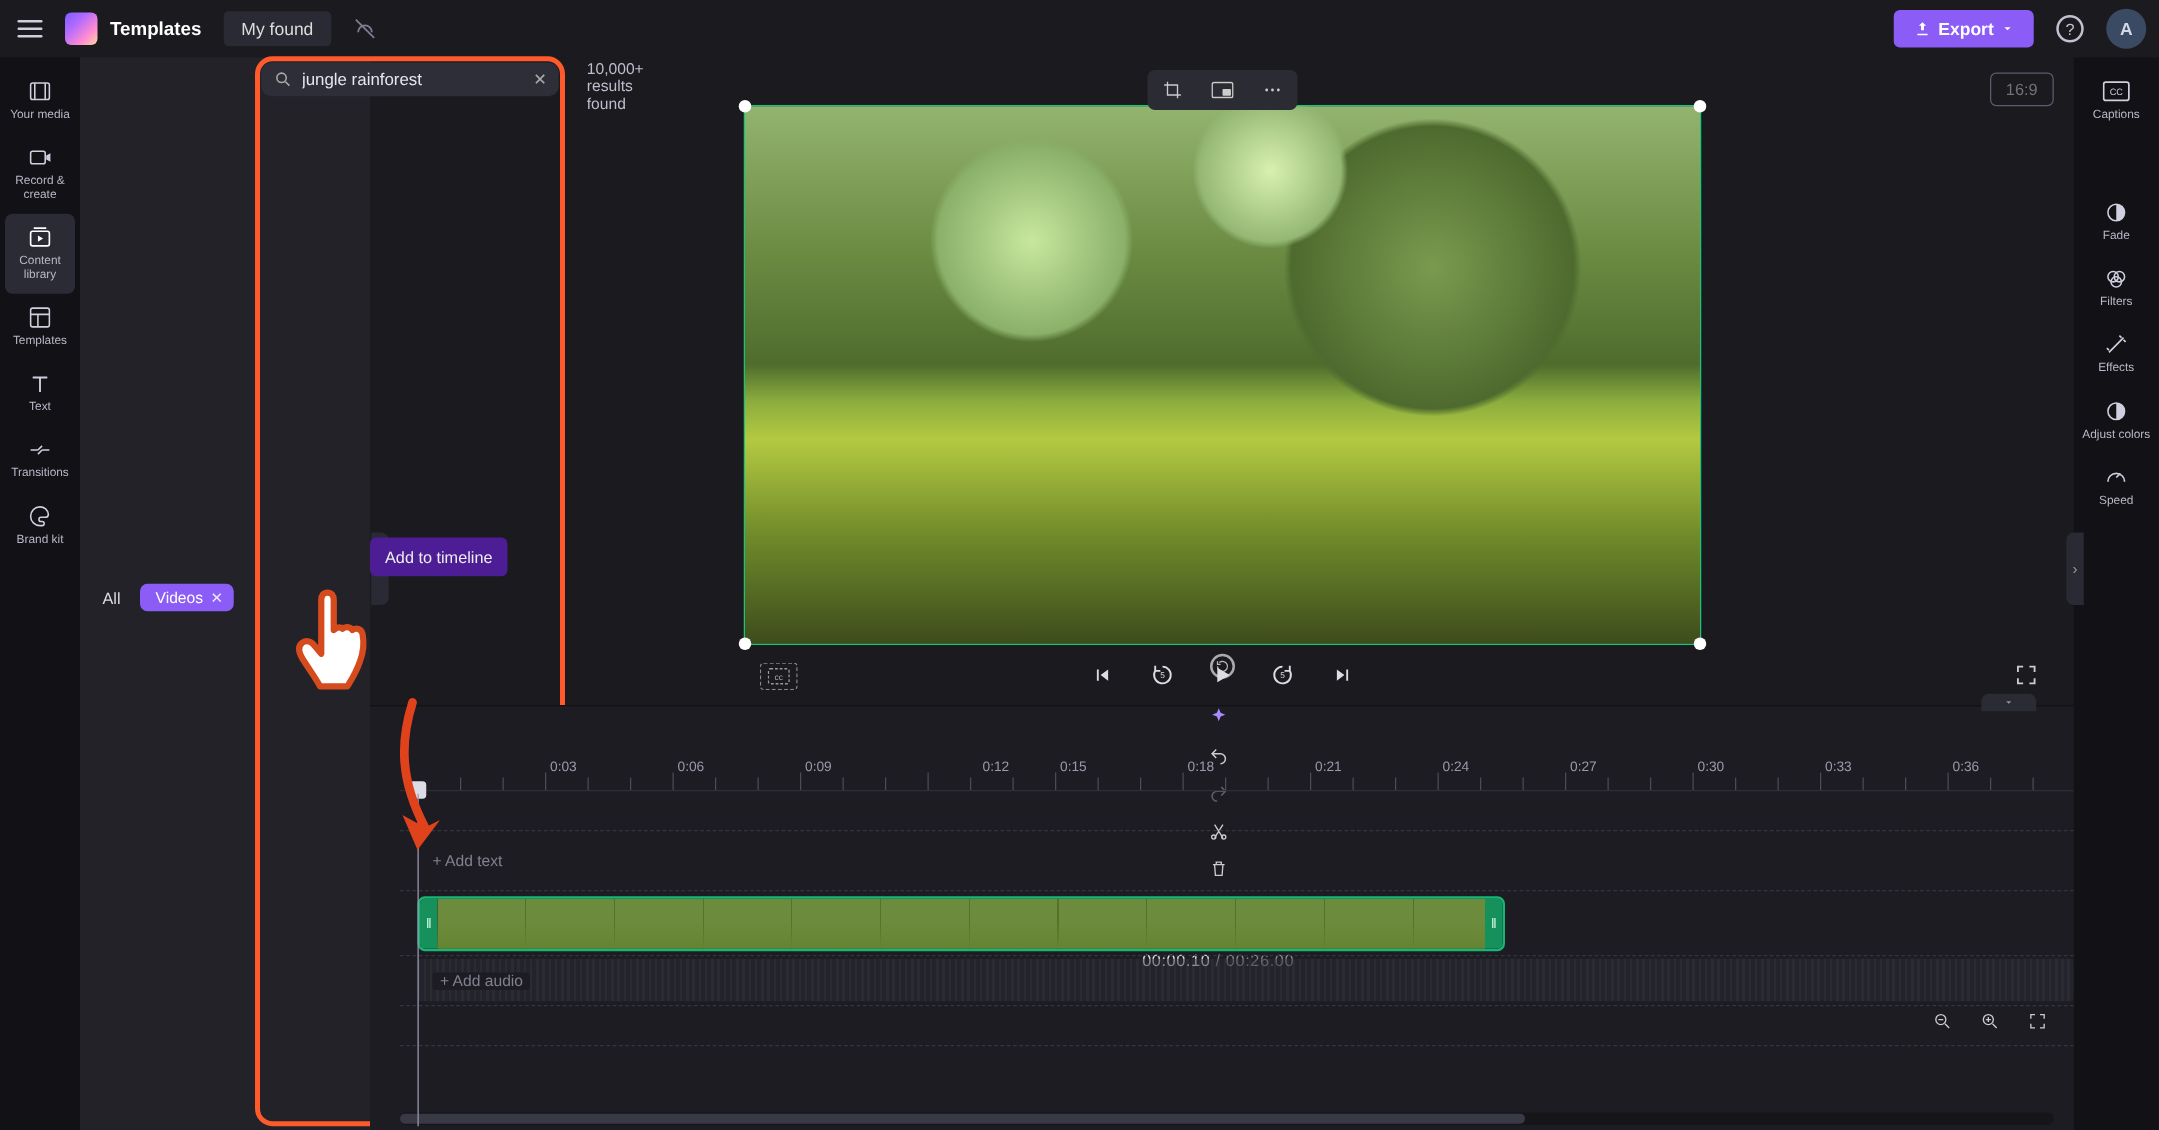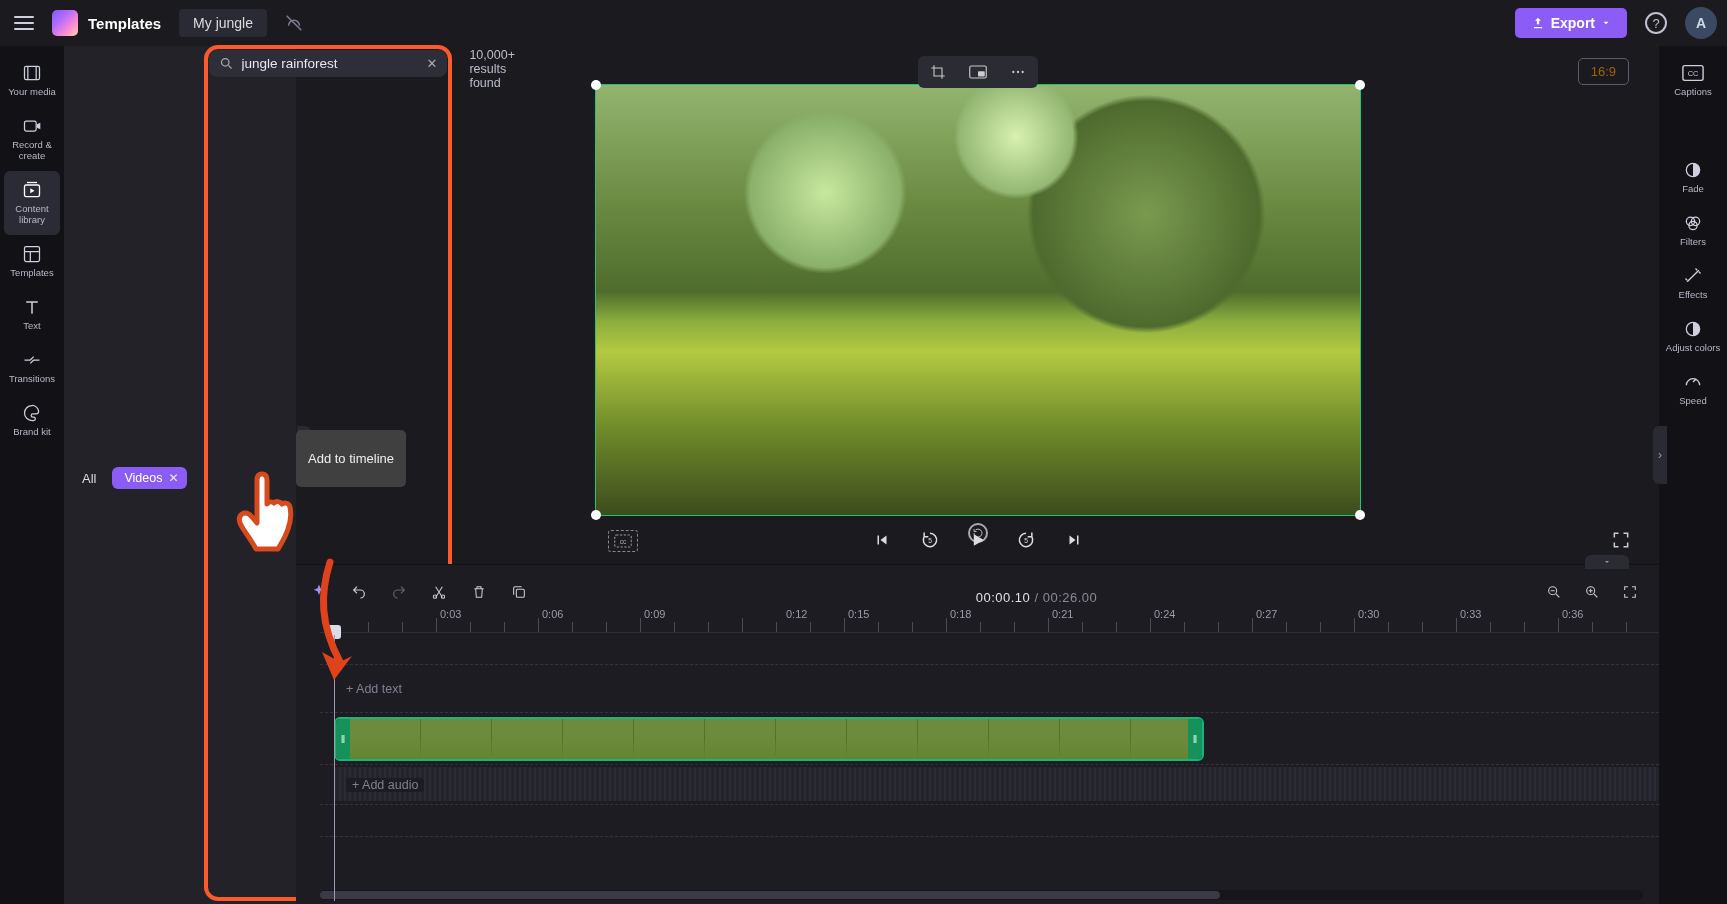--- a/index.html
+++ b/index.html
@@ -33,30 +33,30 @@
   .search-wrap { margin:4px 10px 8px; position:relative; }
   .search-hl { position:absolute; top:-5px; left:-5px; right:-5px; bottom:-5px; border:4px solid #ff5a2b; border-radius:14px; pointer-events:none; }
   .search-box { display:flex; align-items:center; gap:8px; background:#2e2e38; border-radius:8px; padding:6px 10px; }
   .search-input { flex:1; background:transparent; border:none; outline:none; color:#e6e6f0; font-size:13.5px; }
   .results-count { font-size:12.5px; color:#bdbdcc; padding:2px 12px 8px; }
   .thumbs { flex:1; overflow-y:hidden; padding:0 10px 12px; display:flex; flex-direction:column; gap:12px; }
   .thumb { position:relative; width:210px; height:116px; border-radius:6px; overflow:hidden; cursor:pointer; }
   .thumb .dur { position:absolute; left:8px; bottom:8px; font-size:12px; font-weight:600; color:#fff; text-shadow:0 1px 2px #000a; }
   .thumb.sel .durknob { position:absolute; left:40px; bottom:-8px; width:10px; height:10px; background:#fff; border-radius:50%; }
   .addplus { position:absolute; right:6px; bottom:6px; width:22px; height:22px; border-radius:5px; background:#16324aee; color:#67e8f9; font-size:15px; font-weight:700; display:flex; align-items:center; justify-content:center; }
-  .tooltip { position:absolute; left:296px; top:430px; background:#404040; color:#eee; font-size:13px; padding:21px 12px; border-radius:5px; font-weight:500; z-index:30; }
+  .tooltip { position:absolute; left:296px; top:430px; background:#4c1d95; color:#eee; font-size:13px; padding:8px 12px; border-radius:5px; font-weight:500; z-index:30; }
   .collapse-notch { position:absolute; left:297px; top:426px; width:14px; height:58px; background:#2a2a34; border-radius:0 6px 6px 0; display:flex; align-items:center; justify-content:center; color:#999; font-size:12px; cursor:pointer; }
   .collapse-notch-r { position:absolute; right:60px; top:426px; width:14px; height:58px; background:#2a2a34; border-radius:6px 0 0 6px; display:flex; align-items:center; justify-content:center; color:#999; font-size:12px; cursor:pointer; }
 
   
   .center { flex:1; display:flex; flex-direction:column; background:#1a1a1f; }
   .preview-panel { height:518px; position:relative; display:flex; flex-direction:column; align-items:center; }
   .pv-toolbar { position:absolute; left:50%; transform:translateX(-50%); top:10px; display:flex; background:#2b2b33; border-radius:6px; overflow:hidden; z-index:5; }
   .pv-toolbar button { background:transparent; border:none; width:40px; height:32px; display:flex; align-items:center; justify-content:center; color:#ccc; cursor:pointer; }
-  .aspect-pill { position:absolute; right:30px; top:12px; border:1px solid #5c5c70; border-radius:5px; padding:5px 12px; font-size:13px; color:#a16207; cursor:pointer; }
+  .aspect-pill { position:absolute; right:16px; top:12px; border:1px solid #5c5c70; border-radius:5px; padding:5px 12px; font-size:13px; color:#737373; cursor:pointer; }
   .preview-frame { position:relative; width:766px; height:432px; margin-top:38px; border:1px solid #18c67a; border-radius:4px; background:#223018; }
   
   .jungle1 { background: radial-gradient(circle at 30% 25%, #c7e79e 0%, #8ab06a 12%, transparent 13%),
              radial-gradient(circle at 55% 12%, #d9f0b0 0%, #94b874 10%, transparent 11%),
              radial-gradient(circle at 72% 30%, #7a9a4f 0%, #4e6a2e 18%, transparent 19%),
              linear-gradient(180deg,#93b46f 0%, #6a8a42 28%, #4f6c2d 48%, #8cae3e 55%, #b4c941 62%, #6f8a2a 80%, #3d4c1c 100%); }
   .videobg-a { background: linear-gradient(180deg,#2b3a20 0%,#425a2d 40%,#5f7a3a 60%,#3b4a24 100%); }
   .videobg-b { background: linear-gradient(180deg,#c8d6cc 0%,#6f8a68 55%,#3c5536 100%); }
   .videobg-c { background: linear-gradient(180deg,#8aa460 0%,#5c7a36 50%,#8ea644 80%,#4a5d26 100%); }
   .videobg-d { background: linear-gradient(180deg,#3c5030 0%,#6a8646 50%,#2f3e1e 100%); }
@@ -66,21 +66,21 @@
   .rot-handle { position:absolute; left:50%; transform:translateX(-50%); bottom:-28px; width:20px; height:20px; border:2px solid #aaa; border-radius:50%; background:#1a1a1f; display:flex; align-items:center; justify-content:center; cursor:pointer; }
   .pv-footer { position:relative; width:100%; height:48px;}
   .caption-btn { position:absolute; left:312px; top:14px; width:30px; height:22px; border:1.5px dashed #888; border-radius:3px; display:flex; align-items:center; justify-content:center; font-size:10px; color:#999; cursor:pointer; }
   .transport { position:absolute; left:50%; top:12px; transform:translateX(-50%); display:flex; gap:24px; align-items:center; }
   .transport button { background:transparent; border:none; color:#dcdce4; cursor:pointer; display:flex; align-items:center; justify-content:center; width:24px; height:24px; }
   .fullscreen-btn { position:absolute; right:26px; top:14px; width:22px; height:22px; cursor:pointer; }
 
   
   .timeline { flex:1; background:#1c1c22; border-top:1px solid #111; display:flex; flex-direction:column; position:relative; }
   .tl-tabhandle { position:absolute; top:-10px; right:30px; width:44px; height:14px; background:#2b2b33; border-radius:6px 6px 0 0; display:flex; align-items:center; justify-content:center; color:#999; cursor:pointer; }
-  .tl-toolbar { height:40px; display:flex; align-items:flex-end; padding:0 16px 0 10px; gap:14px; }
+  .tl-toolbar { height:40px; display:flex; align-items:center; padding:0 16px 0 10px; gap:14px;flex-direction:column; }
   .tl-tool { width:26px; height:26px; display:flex; align-items:center; justify-content:center; color:#bbb; cursor:pointer; background:transparent; border:none; }
   .tl-toolbar .spacer { flex:1; }
   .tl-time { font-size:13px; color:#e0e0ea; letter-spacing:.5px; }
   .tl-time .dur { color:#8a8a98; }
   .zoom-ctrls { display:flex; gap:12px; align-items:center; margin-left:auto; }
   .tl-body { position:relative; flex:1; overflow:hidden; }
   .ruler { position:relative; height:28px; border-bottom:1px solid #2e2e38; margin-left:24px; }
   .tick { position:absolute; bottom:0; height:10px; border-left:1px solid #4a4a58; }
   .tick.major { height:14px; }
   .tick-label { position:absolute; bottom:12px; font-size:11px; color:#9a9aaa; transform:translateX(2px);text-align:right; }
@@ -112,21 +112,21 @@
 <body>
 
 <div class="topbar">
   <div class="hamburger">
       <span></span>
       <span></span>
       <span></span>
     </div>
   <div class="app-logo"></div>
   <div class="app-name">Templates</div>
-  <div class="proj-title">My jungle</div>
+  <div class="proj-title">My found</div>
   <div class="sync-icon">
     <svg width="22" height="22" viewBox="0 0 24 24">
         <path fill="none" stroke="#7d7d90" stroke-width="1.6" d="M6 15a6 6 0 1 1 12 0M4 4l16 16"></path>
       </svg>
   </div>
   <div class="topbar-spacer"></div>
   <button class="export-btn">
     <svg width="14" height="14" viewBox="0 0 24 24">
         <path fill="#fff" d="M12 3l5 5h-3v6h-4V8H7zM5 19h14v2H5z"></path>
       </svg>

